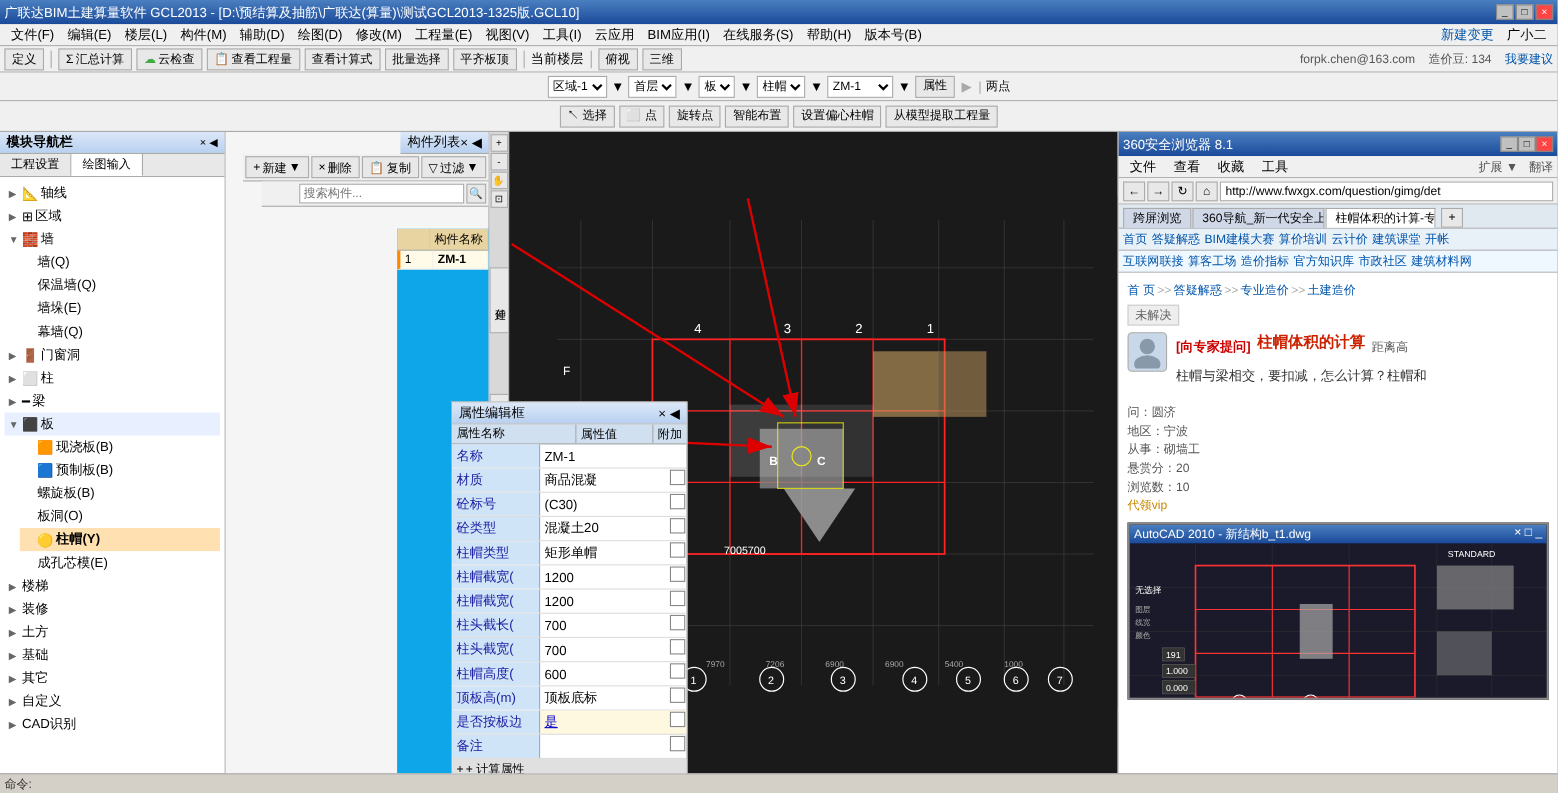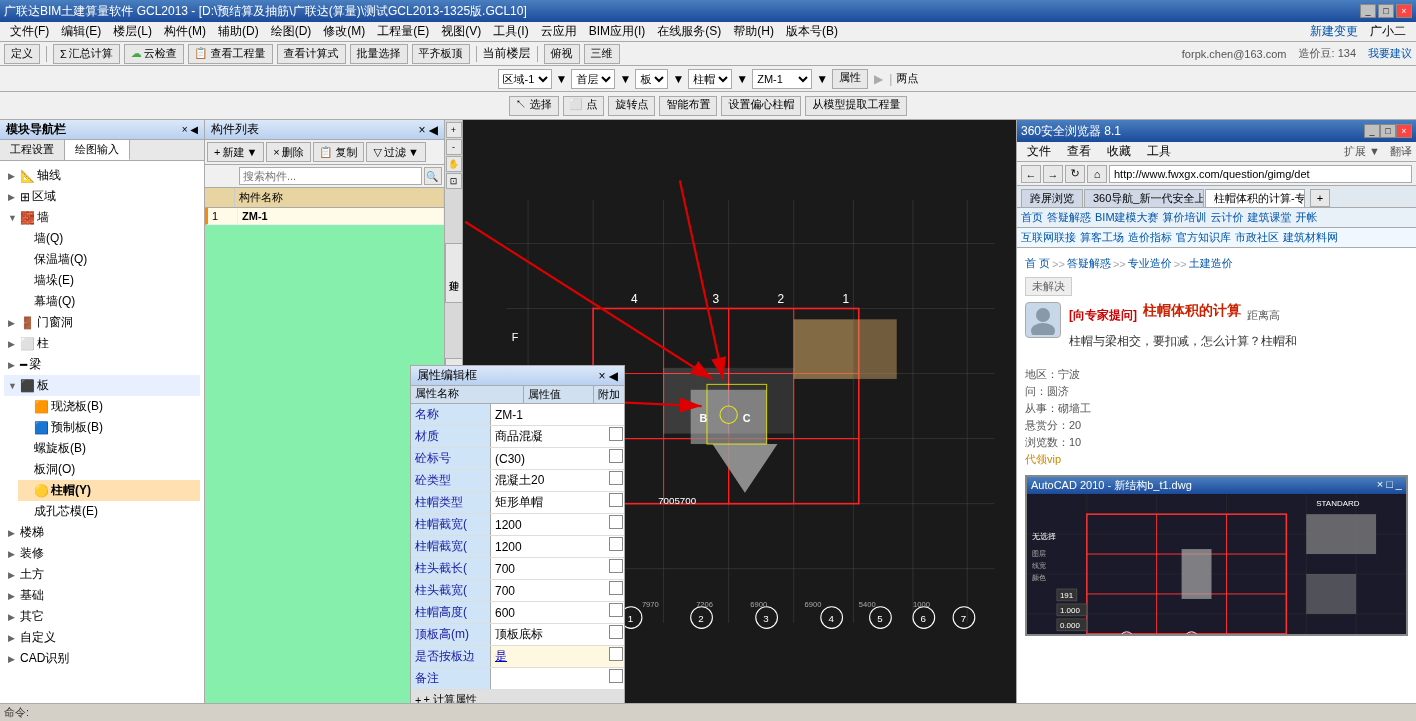--- a/index.html
+++ b/index.html
@@ -37,29 +37,29 @@
     .nav-tree { flex: 1; overflow-y: auto; padding: 4px; background: white; }
     .tree-item { padding: 2px 4px; cursor: pointer; display: flex; align-items: center; gap: 2px; white-space: nowrap; }
     .tree-group { margin-left: 14px; }
     .tree-expand { font-size: 9px; color: #666; width: 10px; }
 
     .nav-tabs { display: flex; border-bottom: 1px solid #aaa; background: #e8e8e8; }
     .nav-tab { padding: 2px 10px; cursor: pointer; font-size: 11px; border-right: 1px solid #aaa; }
     .nav-tab.active { background: white; border-bottom: 1px solid white; }
 
     
-    .mid-panel { width: 240px; display: flex; flex-direction: column; border-right: 1px solid #aaa; flex-shrink: 0; background: #f5f5f5; }
+    .mid-panel { width: 240px; display: flex; flex-direction: column; border-right: 1px solid #aaa; flex-shrink: 0; background: #f5f5f5; align-items: flex-end; }
 
     .comp-list-header { background: linear-gradient(to bottom, #dce8f8, #b8d0f0); border-bottom: 1px solid #aaa; padding: 2px 6px; font-size: 12px; display: flex; align-items: center; justify-content: space-between; height: 20px; }
     .comp-toolbar { background: #f0f0f0; border-bottom: 1px solid #aaa; padding: 2px; display: flex; align-items: center; gap: 2px; flex-wrap: wrap; }
     .comp-search { background: #f0f0f0; border-bottom: 1px solid #aaa; padding: 2px; display: flex; align-items: center; gap: 2px; }
     .comp-search-input { flex: 1; height: 18px; border: 1px solid #aaa; padding: 0 3px; font-size: 11px; margin-left: 32px; }
     .comp-search-btn { width: 18px; height: 18px; background: #e8e8e8; border: 1px solid #aaa; display: flex; align-items: center; justify-content: center; cursor: pointer; font-size: 10px; }
 
-    .comp-table { flex: 1; overflow-y: auto; background: #86efac; }
+    .comp-table { flex: 1; overflow-y: auto; background: #0ea5e9; margin-top: 20px; }
     .comp-table-header { display: flex; background: #e8d4a0; border-bottom: 1px solid #aaa; }
     .comp-table-header .col { padding: 2px 4px; font-size: 11px; border-right: 1px solid #ccc; }
     .comp-row { display: flex; align-items: center; border-bottom: 1px solid #eee; cursor: pointer; }
     .comp-row .col { padding: 2px 4px; font-size: 11px; border-right: 1px solid #eee; overflow: hidden; }
     .prop-row { display: flex; border-bottom: 1px solid #ddd; }
     .prop-row .prop-name { background: #d0e4f8; padding: 2px 4px; width: 80px; border-right: 1px solid #aaa; flex-shrink: 0; color: #1a1aa0; }
     .prop-row .prop-val { padding: 2px 4px; flex: 1; display: flex; align-items: center; gap: 4px; }
 
     
     .canvas-area { flex: 1; background: #1a1a1a; position: relative; overflow: hidden; }
@@ -721,22 +721,22 @@
           <div style="display:flex;align-items:center;gap:6px;margin-bottom:4px;">
             <span class="expert-btn">[向专家提问]</span>
             <span class="post-title">柱帽体积的计算</span>
             <span style="font-size:11px;color:#555;">距离高</span>
           </div>
           <div class="post-desc">柱帽与梁相交，要扣减，怎么计算？柱帽和</div>
         </div>
       </div>
 
       
+      <div class="meta-row">问：<span>圆济</span></div>
       <div class="meta-row">地区：<span>宁波</span></div>
-      <div class="meta-row">问：<span>圆济</span></div>
       <div class="meta-row">从事：<span>砌墙工</span></div>
       <div class="meta-row">悬赏分：<span>20</span></div>
       <div class="meta-row">浏览数：<span>10</span></div>
       <div class="meta-row">
         <span class="vip-badge">代领vip</span>
       </div>
 
       
       <div style="margin-top:8px;border:2px solid #888;background:#1a1a2a;height:161px;position:relative;overflow:hidden;">
         <div style="background:linear-gradient(to bottom,#4a7fc0,#1a4a9a);color:white;font-size:11px;padding:1px 4px;display:flex;justify-content:space-between;">

